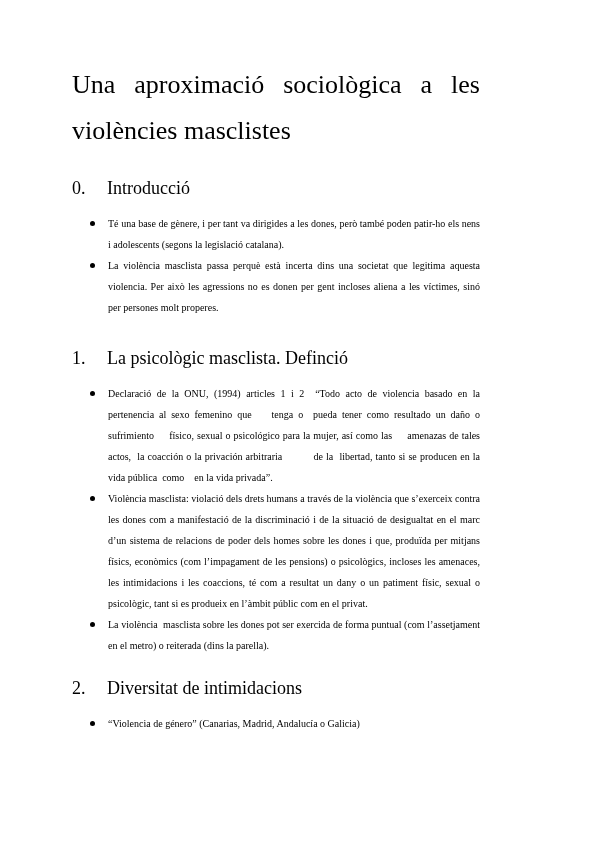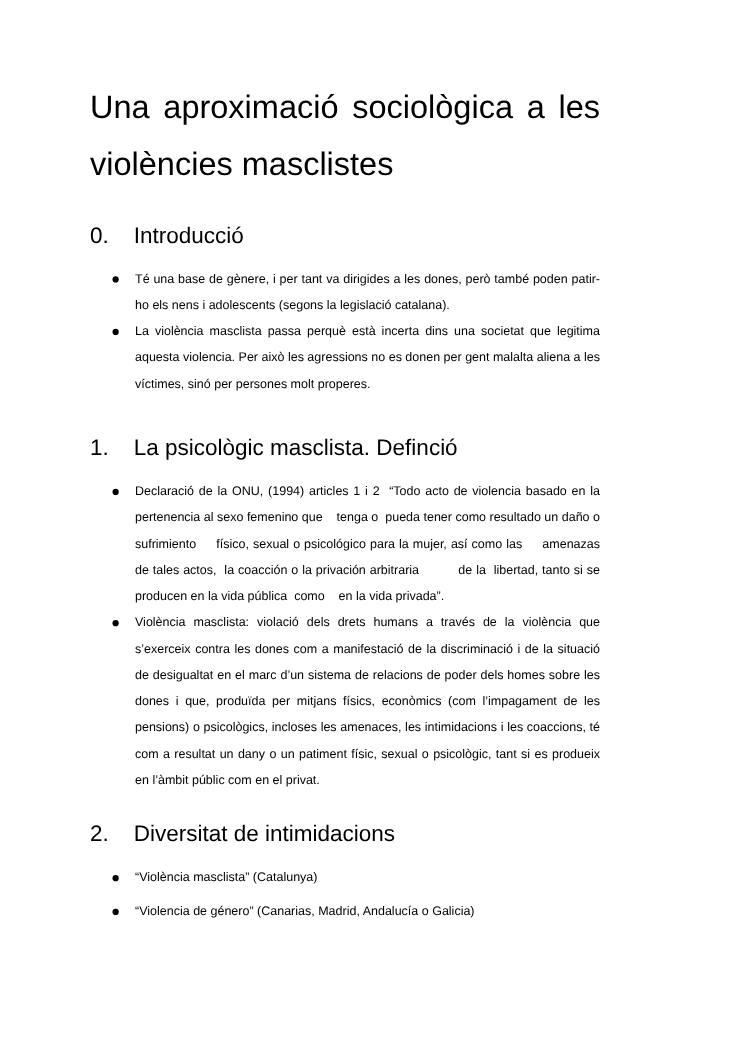--- a/index.html
+++ b/index.html
@@ -13,20 +13,21 @@
     overflow: hidden;
     font-family: "Liberation Sans", "DejaVu Sans", sans-serif;
     color: #000000;
   }
   .page {
     box-sizing: border-box;
     width: 552px;
     height: 848px;
     padding: 62px 72px 0 72px;
     background: #ffffff;
+    font-family: Liberation Serif, serif;
   }
   .doc-title {
     margin: 0;
     font-size: 26px;
     line-height: 46px;
     font-weight: 400;
     text-align: justify;
     text-justify: inter-word;
     color: #000000;
   }
@@ -89,21 +90,21 @@
       <div class="bullet-item">
         <span class="marker">
             <span class="dot"></span>
           </span>
         <span class="btxt">Té una base de gènere, i per tant va dirigides a les dones, però també poden patir-ho els nens i adolescents (segons la legislació catalana).</span>
       </div>
       <div class="bullet-item">
         <span class="marker">
             <span class="dot"></span>
           </span>
-        <span class="btxt">La violència masclista passa perquè està incerta dins una societat que legitima aquesta violencia. Per això les agressions no es donen per gent malalta aliena a les víctimes, sinó per persones molt properes.</span>
+        <span class="btxt">La violència masclista passa perquè està incerta dins una societat que legitima aquesta violencia. Per això les agressions no es donen per gent incloses aliena a les víctimes, sinó per persones molt properes.</span>
       </div>
     </div>
   </section>
 
   <section>
     <div class="heading heading-1">
       <span class="hnum">1.</span>
       <span class="htxt">La psicològic masclista. Definció</span>
     </div>
     <div class="bullets">
@@ -112,37 +113,37 @@
             <span class="dot"></span>
           </span>
         <span class="btxt">Declaració de la ONU, (1994) articles 1 i 2  “Todo acto de violencia basado en la pertenencia al sexo femenino que    tenga o  pueda tener como resultado un daño o sufrimiento     físico, sexual o psicológico para la mujer, así como las     amenazas de tales actos,  la coacción o la privación arbitraria          de la  libertad, tanto si se producen en la vida pública  como    en la vida privada”.</span>
       </div>
       <div class="bullet-item">
         <span class="marker">
             <span class="dot"></span>
           </span>
         <span class="btxt">Violència masclista: violació dels drets humans a través de la violència que s’exerceix contra les dones com a manifestació de la discriminació i de la situació de desigualtat en el marc d’un sistema de relacions de poder dels homes sobre les dones i que, produïda per mitjans físics, econòmics (com l’impagament de les pensions) o psicològics, incloses les amenaces, les intimidacions i les coaccions, té com a resultat un dany o un patiment físic, sexual o psicològic, tant si es produeix en l’àmbit públic com en el privat.</span>
       </div>
+      <div class="bullet-item">
+        <span class="marker">
+            <span class="dot"></span>
+          </span>
+        <span class="btxt">La violència  masclista sobre les dones pot ser exercida de forma puntual (com l’assetjament en el metro) o reiterada (dins la parella).</span>
+      </div>
     </div>
   </section>
 
   <section>
     <div class="heading heading-2">
       <span class="hnum">2.</span>
       <span class="htxt">Diversitat de intimidacions</span>
     </div>
     <div class="bullets bullets-gap">
       <div class="bullet-item">
         <span class="marker">
             <span class="dot"></span>
           </span>
-        <span class="btxt">“Violència masclista” (Catalunya)</span>
-      </div>
-      <div class="bullet-item">
-        <span class="marker">
-            <span class="dot"></span>
-          </span>
         <span class="btxt">“Violencia de género” (Canarias, Madrid, Andalucía o Galicia)</span>
       </div>
     </div>
   </section>
 
 </div>
 
 </body></html>

